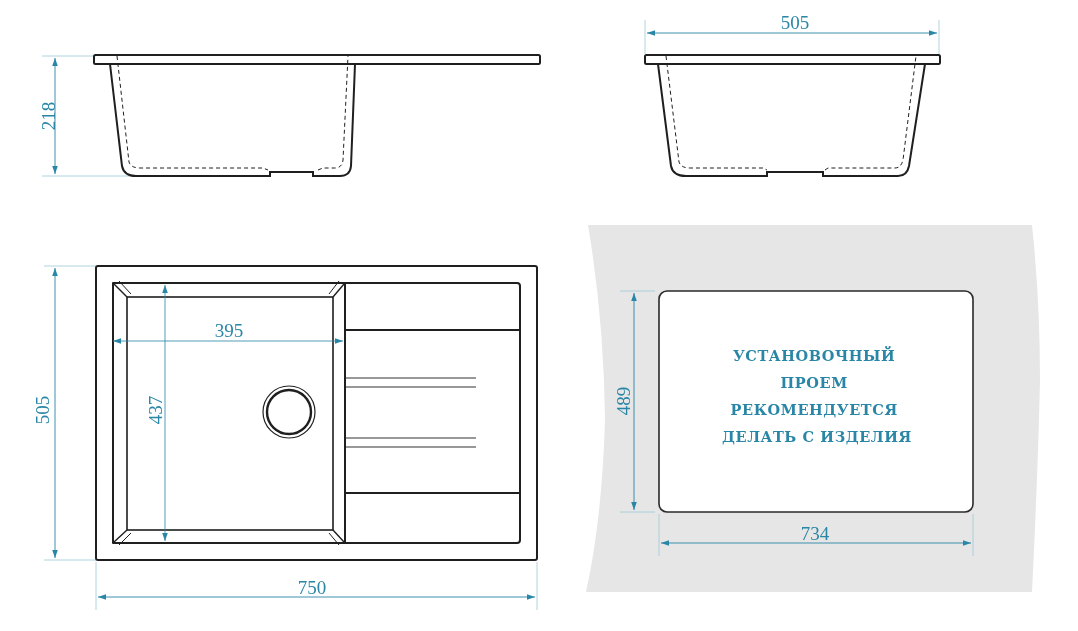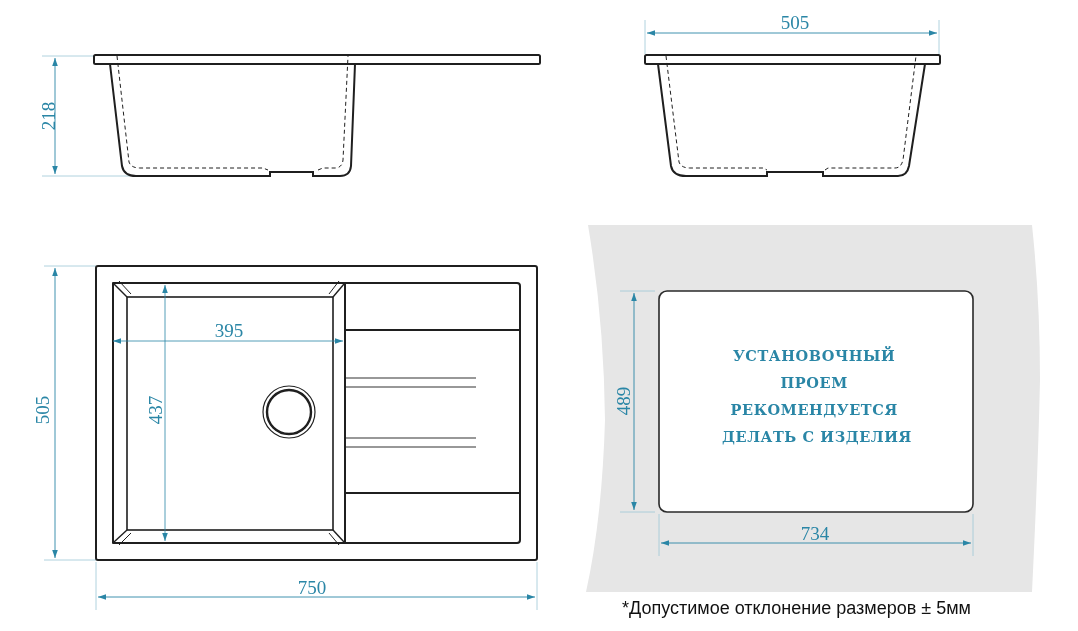--- a/index.html
+++ b/index.html
@@ -113,14 +113,13 @@
 
     <text class="cutout-note" text-anchor="middle">
       <tspan x="817" y="361">УСТАНОВОЧНЫЙ</tspan>
       <tspan x="817" y="388">ПРОЕМ</tspan>
       <tspan x="817" y="415">РЕКОМЕНДУЕТСЯ</tspan>
       <tspan x="817" y="442">ДЕЛАТЬ С ИЗДЕЛИЯ</tspan>
     </text>
   </g>
 </svg>
 
-<div class="footnote">*Допустимое отклонение размеров ± 5мм</div>
 </div>
 
 </body></html>

